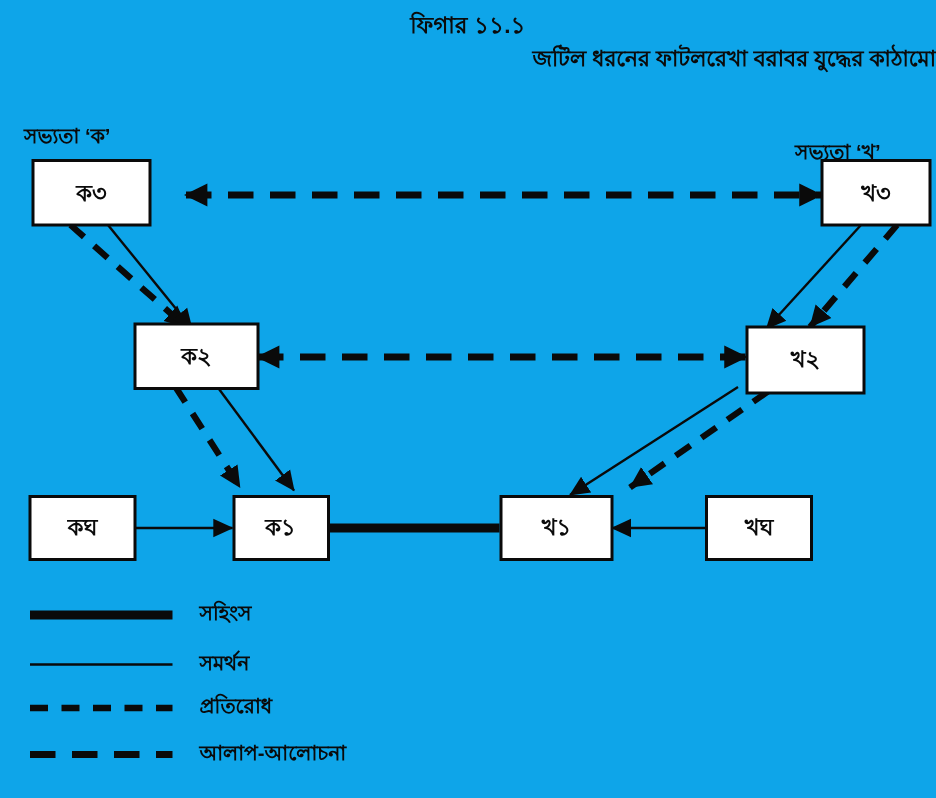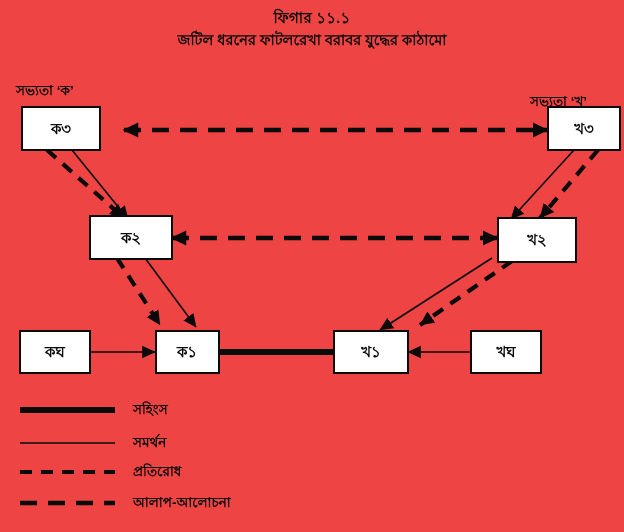--- a/index.html
+++ b/index.html
@@ -12,21 +12,21 @@
     height: 532px;
     font-family: "Liberation Sans", "DejaVu Sans", sans-serif;
     color: #111111;
     overflow: hidden;
     position: relative;
   }
   #page {
     position: relative;
     width: 624px;
     height: 532px;
-    background: #ef4444;
+    background: #0ea5e9;
   }
   .title-block {
     position: absolute;
     left: 0;
     top: 8px;
     width: 624px;
     text-align: center;
   }
   .fig-title {
     font-size: 15px;
@@ -34,20 +34,21 @@
     letter-spacing: 0.2px;
     line-height: 1.35;
     color: #0b0b0b;
   }
   .fig-subtitle {
     font-size: 14.5px;
     font-weight: bold;
     line-height: 1.4;
     margin-top: 2px;
     color: #0b0b0b;
+    text-align: right;
   }
   svg#diagram {
     position: absolute;
     left: 0;
     top: 0;
     width: 624px;
     height: 532px;
   }
   .box-rect {
     fill: #ffffff;

